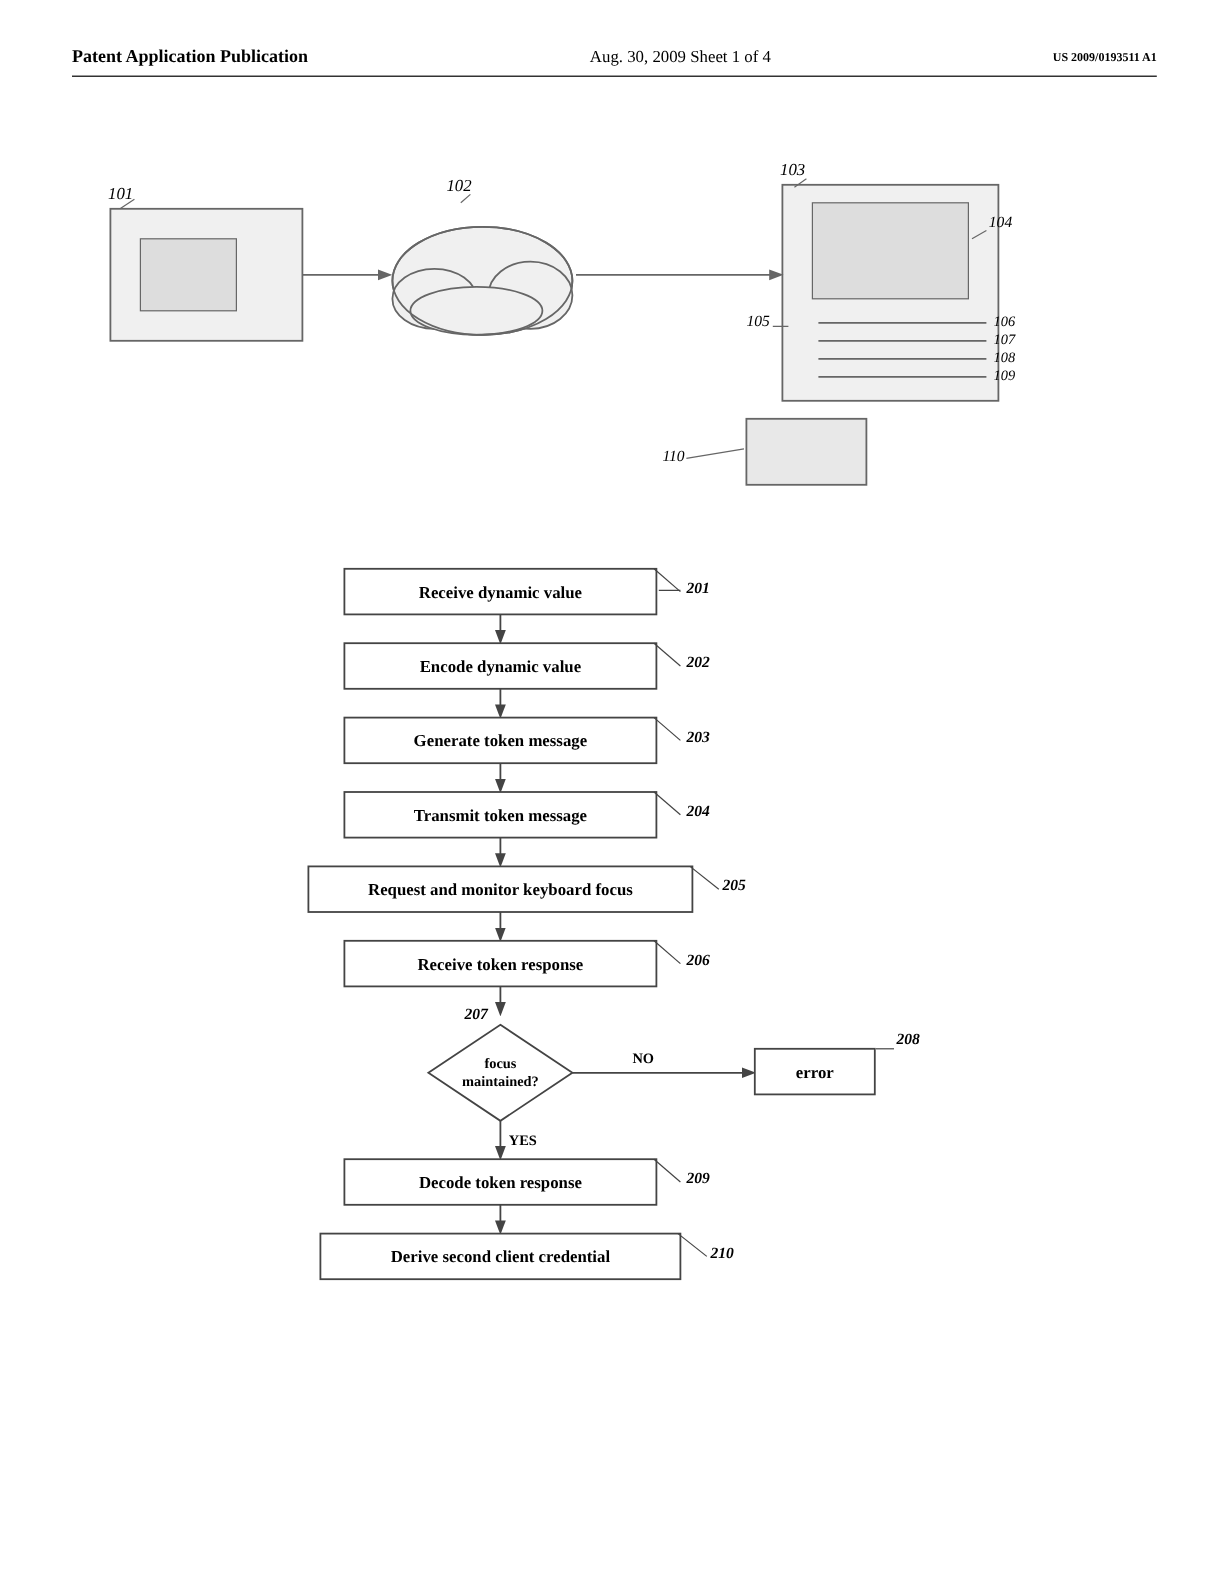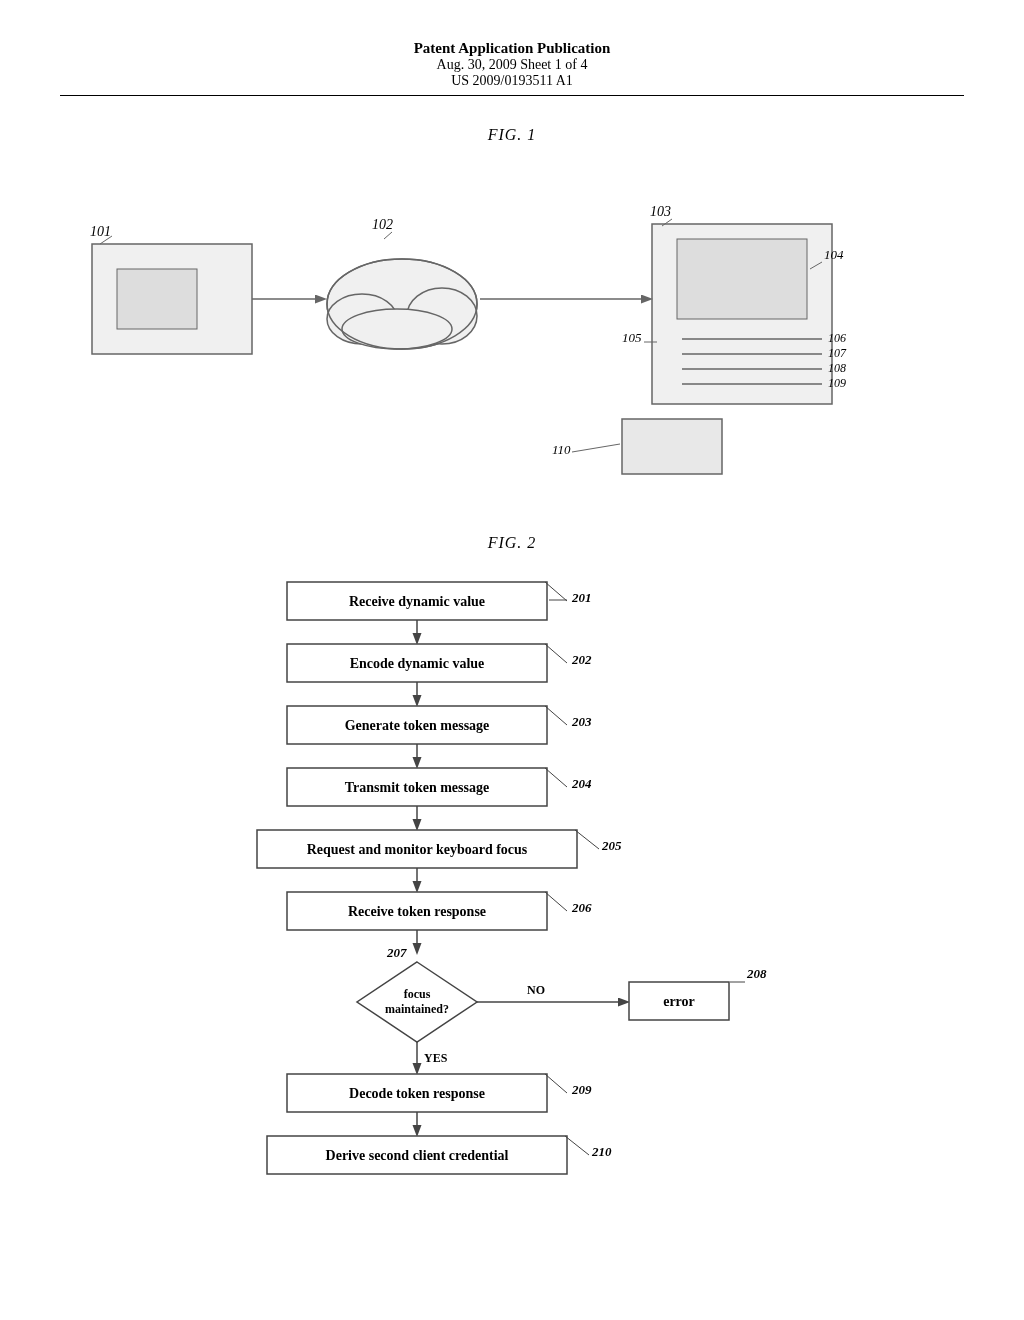--- a/index.html
+++ b/index.html
@@ -21,31 +21,31 @@
     }
 
     
     .header {
       display: flex;
       justify-content: space-between;
       align-items: center;
       border-bottom: 1px solid #000;
       padding-bottom: 6px;
       margin-bottom: 30px;
-      flex-direction: column;
     }
     .header-left {
       font-weight: bold;
       font-size: 15px;
     }
     .header-center {
       font-size: 14px;
     }
     .header-right {
-      font-size: 14px;
+      font-size: 10px;
+      font-weight: bold;
     }
 
     
     .fig-title {
       text-align: center;
       font-size: 16px;
       font-style: italic;
       margin-bottom: 20px;
       letter-spacing: 1px;
     }
@@ -54,21 +54,20 @@
 <body>
 
 <div class="page">
 
   <div class="header">
     <div class="header-left">Patent Application Publication</div>
     <div class="header-center">Aug. 30, 2009   Sheet 1 of 4</div>
     <div class="header-right">US 2009/0193511 A1</div>
   </div>
 
-  <div class="fig-title">FIG. 1</div>
 
   <div style="width:100%; height:340px; position:relative; margin-bottom:30px;">
     <svg width="900" height="320" viewBox="0 0 900 320" style="display:block; margin:0 auto;">
 
       <rect x="30" y="80" width="160" height="110" fill="#f0f0f0" stroke="#666" stroke-width="1.5"></rect>
 
       <rect x="55" y="105" width="80" height="60" fill="#ddd" stroke="#666" stroke-width="1"></rect>
       <text x="28" y="72" font-size="14" font-style="italic" font-family="Times New Roman">101</text>
       <line x1="50" y1="72" x2="38" y2="80" stroke="#666" stroke-width="1"></line>
 
@@ -114,21 +113,20 @@
       <line x1="418" y1="135" x2="588" y2="135" stroke="#666" stroke-width="1.5" marker-end="url(#arrow)"></line>
 
       <defs>
         <marker id="arrow" markerWidth="8" markerHeight="8" refX="6" refY="3" orient="auto">
           <path d="M0,0 L0,6 L8,3 z" fill="#666"></path>
         </marker>
       </defs>
     </svg>
   </div>
 
-  <div class="fig-title">FIG. 2</div>
 
   <div style="width:100%; position:relative;font-weight:bold;">
     <svg width="750" height="700" viewBox="0 0 750 700" style="display:block; margin:0 auto;">
 
       <defs>
         <marker id="arr2" markerWidth="8" markerHeight="8" refX="6" refY="3" orient="auto">
           <path d="M0,0 L0,6 L8,3 z" fill="#444"></path>
         </marker>
       </defs>
 

